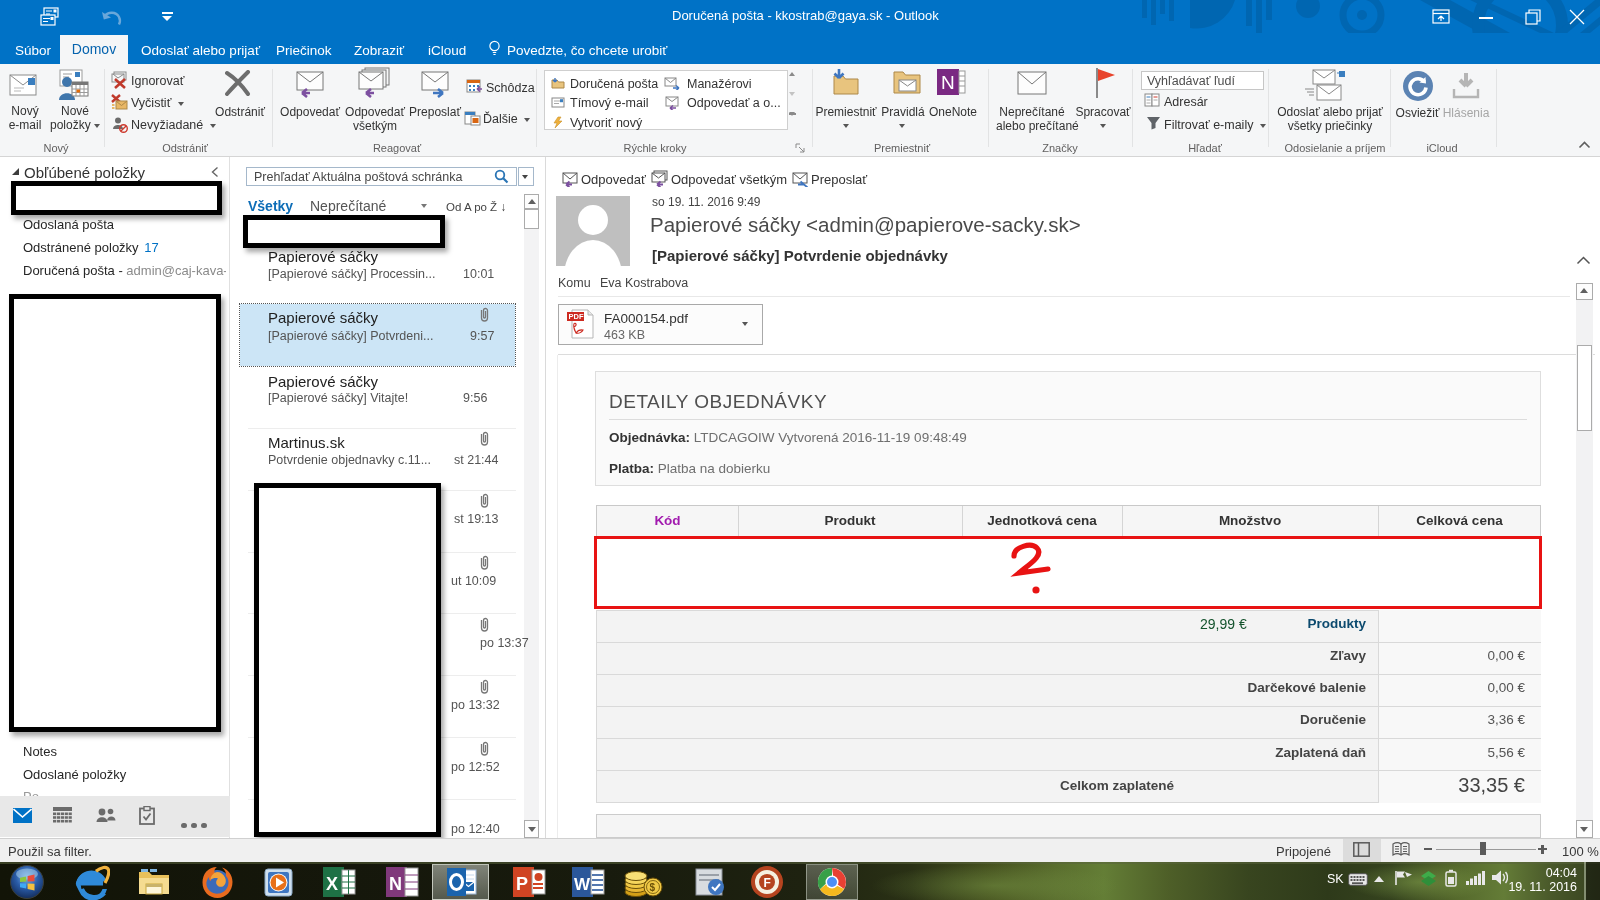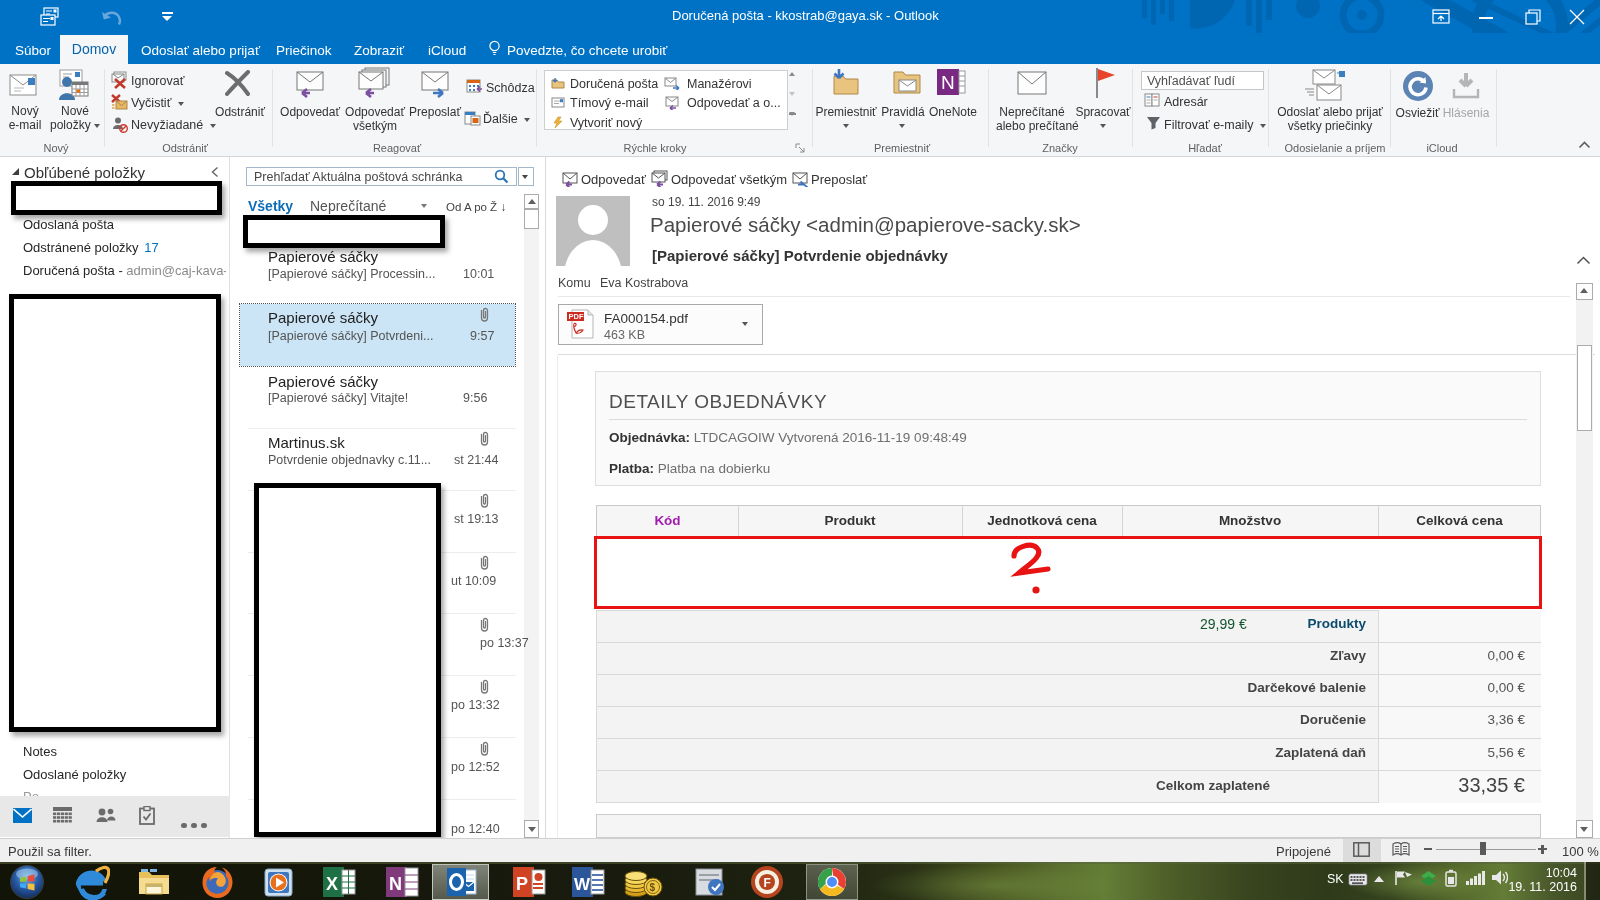--- a/index.html
+++ b/index.html
@@ -555,21 +555,21 @@
 <div class="abs" style="left:1060px;top:616px;width:306px;text-align:right;font-size:13.5px;font-weight:bold;color:#0c4a6e;">Produkty</div>
 <div class="abs" style="left:1200px;top:616px;width:325px;text-align:left;font-size:14px;color:#14532d;">29,99 €</div>
 <div class="abs" style="left:1060px;top:648px;width:306px;text-align:right;font-size:13.5px;font-weight:bold;color:#444;">Zľavy</div>
 <div class="abs" style="left:1200px;top:648px;width:325px;text-align:right;font-size:13.5px;color:#555;">0,00 €</div>
 <div class="abs" style="left:1060px;top:680px;width:306px;text-align:right;font-size:13.5px;font-weight:bold;color:#444;">Darčekové balenie</div>
 <div class="abs" style="left:1200px;top:680px;width:325px;text-align:right;font-size:13.5px;color:#555;">0,00 €</div>
 <div class="abs" style="left:1060px;top:712px;width:306px;text-align:right;font-size:13.5px;font-weight:bold;color:#444;">Doručenie</div>
 <div class="abs" style="left:1200px;top:712px;width:325px;text-align:right;font-size:13.5px;color:#555;">3,36 €</div>
 <div class="abs" style="left:1060px;top:745px;width:306px;text-align:right;font-size:13.5px;font-weight:bold;color:#444;">Zaplatená daň</div>
 <div class="abs" style="left:1200px;top:745px;width:325px;text-align:right;font-size:13.5px;color:#555;">5,56 €</div>
-<div class="abs" style="left:1060px;top:778px;width:306px;text-align:center;font-size:13.5px;font-weight:bold;color:#444;">Celkom zaplatené</div>
+<div class="abs" style="left:1060px;top:778px;width:306px;text-align:left;font-size:13.5px;font-weight:bold;color:#444;">Celkom zaplatené</div>
 <div class="abs" style="left:1200px;top:774px;width:325px;text-align:right;font-size:20px;color:#444;">33,35 €</div>
 
 <div class="abs" style="left:596px;top:814px;width:945px;height:24px;background:#f5f5f5;border:1px solid #ccc;"></div>
 
 <div class="abs" style="left:1576px;top:283px;width:17px;height:555px;background:#f2f2f3;"></div>
 <div class="abs" style="left:1576px;top:283px;width:17px;height:17px;background:#fdfdfd;border:1px solid #ababab;"></div>
 <div class="caretabs" style="left:1580px;top:288px;border-top:none;border-bottom:5px solid #606060;border-left:4.5px solid transparent;border-right:4.5px solid transparent;"></div>
 <div class="abs" style="left:1577px;top:345px;width:15px;height:86px;background:#fff;border:1px solid #ababab;"></div>
 <div class="abs" style="left:1576px;top:820px;width:17px;height:18px;background:#fdfdfd;border:1px solid #ababab;"></div>
 <div class="caretabs" style="left:1580px;top:827px;border-top:5px solid #606060;border-left:4.5px solid transparent;border-right:4.5px solid transparent;"></div>
@@ -785,16 +785,16 @@
       <rect x="4" y="7.5" width="3" height="6.5"></rect>
       <rect x="8" y="5" width="3" height="9"></rect>
       <rect x="12" y="2.5" width="3" height="11.5"></rect>
       <rect x="16" y="0" width="3" height="14"></rect>
     </g>
   </svg>
 <svg class="abs" style="left:1491px;top:870px;" width="17" height="15" viewBox="0 0 17 15">
     <path d="M1 5 h4 l5 -4.5 V14.5 L5 10 H1 Z" fill="#e8e8e8"></path>
     <path d="M12 4 a5.5 5.5 0 0 1 0 7 M14.5 2 a8.5 8.5 0 0 1 0 11" fill="none" stroke="#e8e8e8" stroke-width="1.4"></path>
   </svg>
-<div class="traytxt" style="left:1519px;top:866px;width:58px;text-align:right;font-size:12.5px;">10:04</div>
+<div class="traytxt" style="left:1519px;top:866px;width:58px;text-align:right;font-size:12.5px;">04:04</div>
 <div class="traytxt" style="left:1496px;top:880px;width:81px;text-align:right;font-size:12.5px;">19. 11. 2016</div>
 <div class="abs" style="left:1584px;top:862px;width:2px;height:38px;background:rgba(200,210,190,0.5);"></div>
 <div class="abs" style="left:1586px;top:862px;width:14px;height:38px;background:rgba(20,22,14,0.6);"></div>
 
 </body></html>

